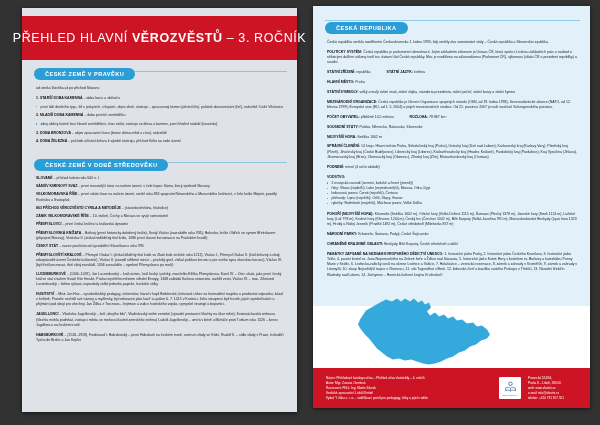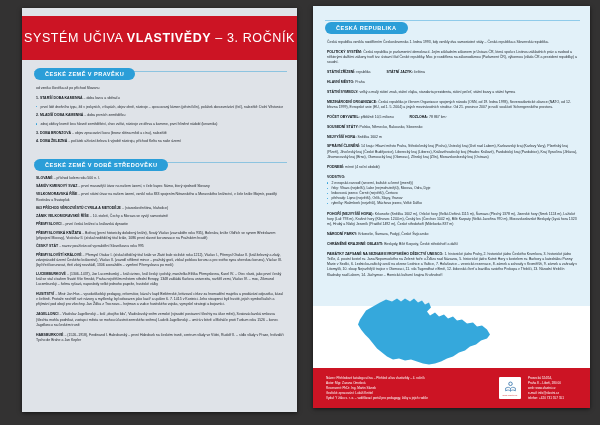--- a/index.html
+++ b/index.html
@@ -88,21 +88,21 @@
 </style>
 </head>
 <body>
 
 <div class="stage">
 
   <div class="page page-left">
 
     <div class="banner">
       <div class="banner-title">
-        <span>SYSTÉM UČIVA </span><b>VLASTIVĚDY</b><span> – 3. ROČNÍK</span>
+        <span>PŘEHLED HLAVNÍ </span><b>VĚROZVĚSTŮ</b><span> – 3. ROČNÍK</span>
       </div>
     </div>
 
     <div class="page-left-body">
 
       <div class="pill-row" style="margin-top:2px;">
         <div class="pill-rule"></div>
         <span class="pill">ČESKÉ ZEMĚ V PRAVĚKU</span>
       </div>
       <div class="sec">

